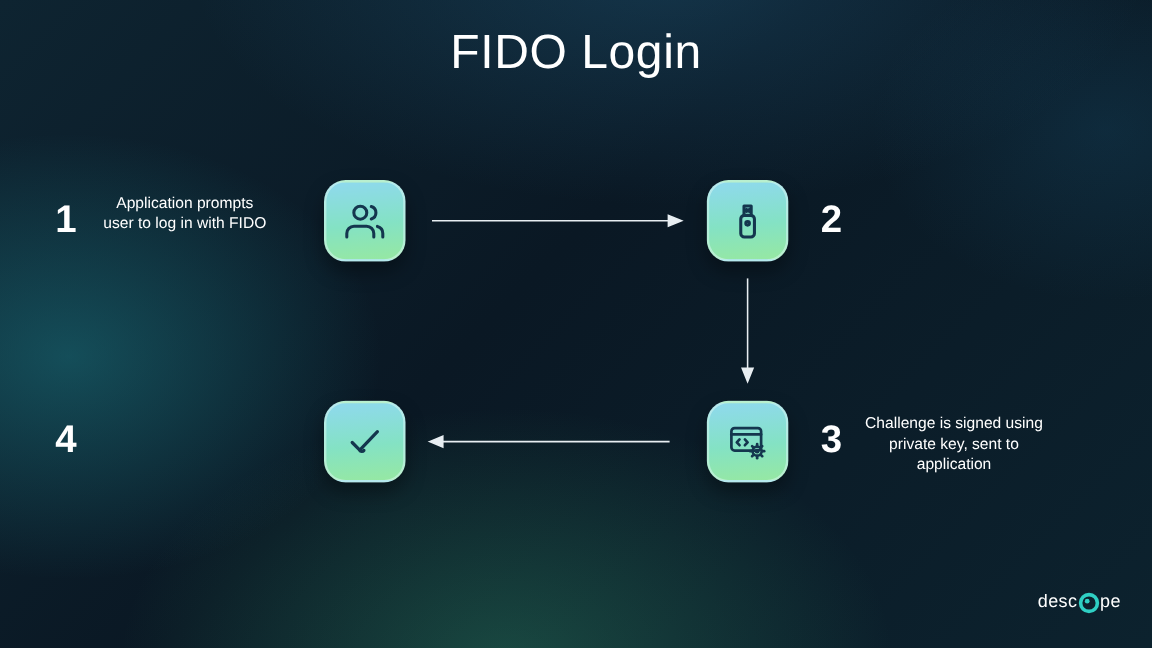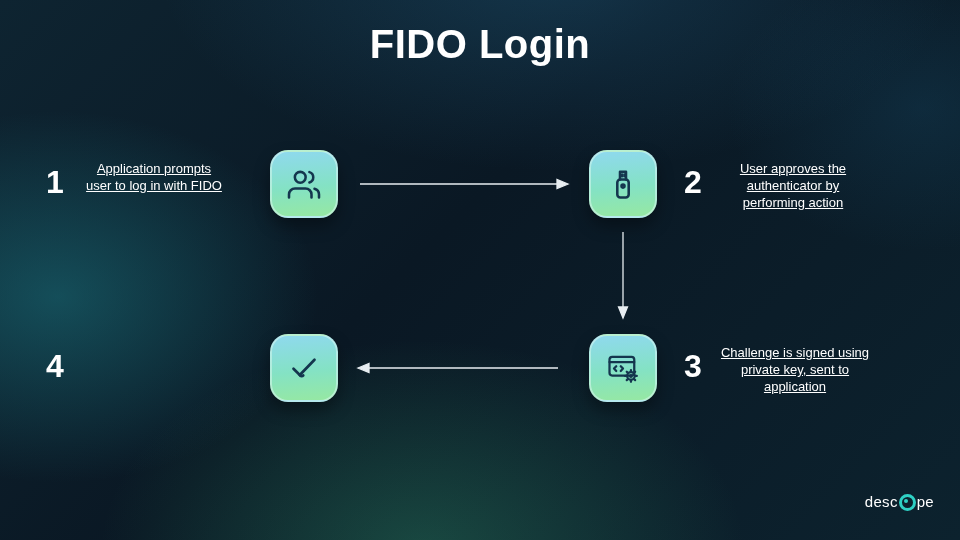--- a/index.html
+++ b/index.html
@@ -12,29 +12,28 @@
     position:relative;width:960px;height:540px;
     background:
       radial-gradient(420px 300px at 6% 55%, rgba(34,156,166,0.38), transparent 62%),
       radial-gradient(520px 340px at 44% 102%, rgba(62,190,132,0.28), transparent 62%),
       radial-gradient(640px 320px at 58% -5%, rgba(42,116,158,0.30), transparent 62%),
       radial-gradient(300px 220px at 96% 20%, rgba(30,100,140,0.20), transparent 65%),
       linear-gradient(135deg, #0e2431 0%, #0a1824 45%, #0c222e 100%);
   }
   .title{
     position:absolute;top:22px;left:0;width:100%;
-    text-align:center;font-size:40px;font-weight:700;letter-spacing:0.5px;
+    text-align:center;font-size:40px;font-weight:400;letter-spacing:0.5px;
   }
   .step-number{
     position:absolute;font-size:32px;font-weight:800;
   }
   .step-text{
     position:absolute;font-size:13px;line-height:1.32;text-align:center;
     font-weight:400;
-    text-decoration:underline;
   }
   .icon-card{
     position:absolute;width:68px;height:68px;border-radius:18px;
     background:linear-gradient(175deg,#8fd9ee 0%,#84e2c4 55%,#96e8a2 100%);
     border:2px solid rgba(215,245,240,0.55);
     box-sizing:border-box;
     display:flex;align-items:center;justify-content:center;
     box-shadow:0 8px 16px rgba(0,0,0,0.35);
   }
   .icon-card svg{display:block;}
@@ -78,21 +77,20 @@
       <svg width="36" height="36" viewBox="0 0 24 24" fill="none" stroke="#14364e" stroke-width="1.7" stroke-linecap="round" stroke-linejoin="round">
         <rect x="8.2" y="9" width="7.6" height="12" rx="2"></rect>
         <path d="M10 9V3.8h4V9"></path>
         <line x1="11.4" y1="5.6" x2="11.4" y2="6.8"></line>
         <line x1="13" y1="5.6" x2="13" y2="6.8"></line>
         <circle cx="12" cy="13.4" r="1"></circle>
       </svg>
     </span>
   </div>
   <div class="step-number" style="left:684px;top:164px;">2</div>
-  <div class="step-text" style="left:718px;top:160px;width:150px;">User approves the authenticator by performing action</div>
 
   <div class="icon-card" style="left:589px;top:334px;">
     <span>
       <svg width="36" height="36" viewBox="0 0 24 24" fill="none" stroke="#14364e" stroke-width="1.5" stroke-linecap="round" stroke-linejoin="round">
         <rect x="3" y="4.5" width="16.5" height="12.5" rx="1.8"></rect>
         <line x1="3" y1="8" x2="19.5" y2="8"></line>
         <polyline points="7.5,10.8 6,12.4 7.5,14"></polyline>
         <polyline points="10.5,10.8 12,12.4 10.5,14"></polyline>
         <circle cx="17.3" cy="17.3" r="2.5"></circle>
         <circle cx="17.3" cy="17.3" r="0.6"></circle>

